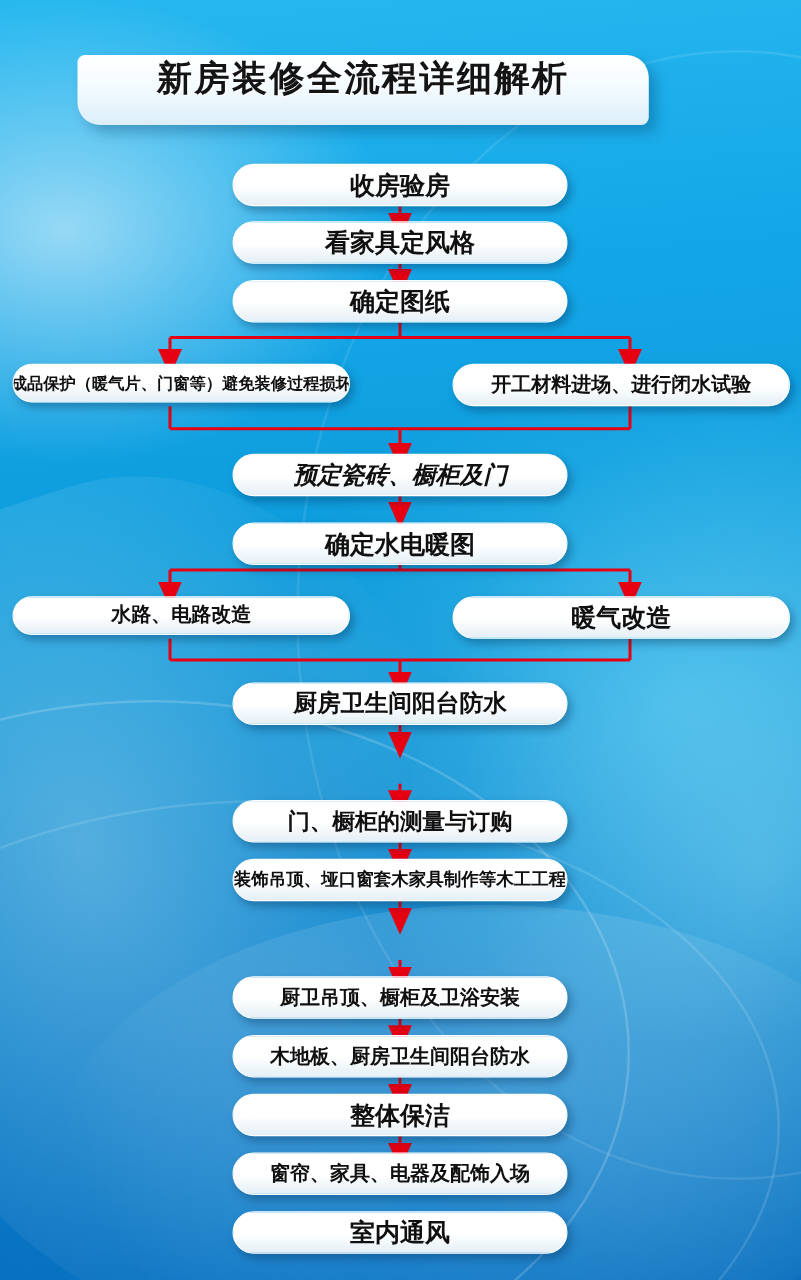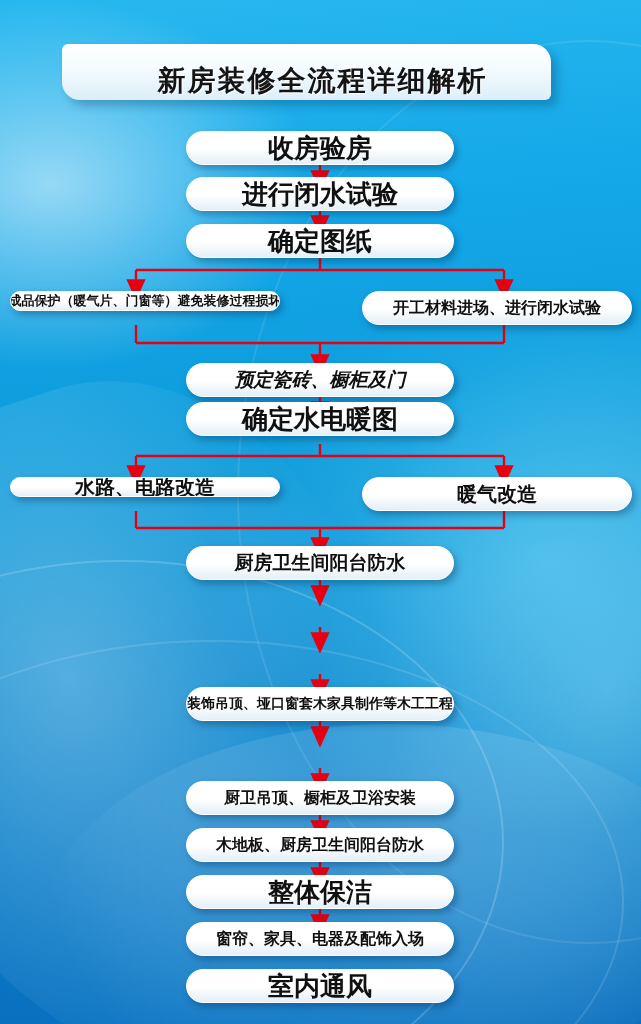--- a/index.html
+++ b/index.html
@@ -62,23 +62,22 @@
   #title-banner {
     position: absolute;
     left: 62px;
     top: 44px;
     width: 457px;
     height: 56px;
     background: linear-gradient(180deg, #ffffff 0%, #f4fbff 45%, #dceef8 100%);
     border-radius: 6px 18px 6px 18px;
     box-shadow: 6px 6px 10px rgba(0,40,80,0.28);
     display: flex;
-    align-items: flex-end;
+    align-items: flex-start;
     justify-content: center;
-    padding-left: 32px;
   }
   #title-text {
     font-family: "DejaVu Serif", "Liberation Serif", serif;
     font-weight: bold;
     font-size: 28px;
     letter-spacing: 2px;
     color: #141414;
     text-shadow: 1px 1px 0 #ffffff;
     white-space: nowrap;
   }
@@ -106,24 +105,24 @@
     display: flex;
     align-items: center;
     justify-content: center;
     text-align: center;
     font-family: "DejaVu Serif", "Liberation Serif", serif;
     font-weight: bold;
     color: #101010;
     white-space: nowrap;
     overflow: hidden;
   }
-  .node.center { left: 186px; width: 268px; height: 34px; font-size: 26px; }
+  .node.center { left: 186px; width: 268px; height: 34px; font-size: 20px; }
   .node.center.small { font-size: 16px; letter-spacing: 0; }
   .node.center.tiny { font-size: 14px; }
-  .node.leftbox { left: 10px; width: 270px; height: 20px; }
+  .node.leftbox { left: 10px; width: 270px; height: 31px; }
   .node.rightbox { left: 362px; width: 270px; height: 34px; }
   .node .lbl { display: block; padding: 0 6px; }
 </style>
 </head>
 <body>
 
 <div id="poster">
   <div class="swoosh sw1"></div>
   <div class="swoosh sw2"></div>
   <div class="swoosh sw3"></div>
@@ -179,50 +178,53 @@
         <line x1="320" y1="697" x2="320" y2="713" marker-end="url(#ah)"></line>
         <line x1="320" y1="744" x2="320" y2="760" marker-end="url(#ah)"></line>
         <line x1="320" y1="791" x2="320" y2="807" marker-end="url(#ah)"></line>
       </g>
     </svg>
 
     <div class="node center" style="top:13px;">
       <span class="lbl">收房验房</span>
     </div>
     <div class="node center" style="top:59px;">
-      <span class="lbl">进行闭水试验</span>
+      <span class="lbl">看家具定风格</span>
     </div>
     <div class="node center" style="top:106px;">
       <span class="lbl">确定图纸</span>
     </div>
 
     <div class="node leftbox" style="top:173px;font-size:13px;">
       <span class="lbl">成品保护（暖气片、门窗等）避免装修过程损坏</span>
     </div>
     <div class="node rightbox" style="top:173px;font-size:16px;">
       <span class="lbl">开工材料进场、进行闭水试验</span>
     </div>
 
     <div class="node center" style="top:245px;font-size:19px;font-style:italic;">
       <span class="lbl">预定瓷砖、橱柜及门</span>
     </div>
-    <div class="node center" style="top:284px;">
+    <div class="node center" style="top:300px;">
       <span class="lbl">确定水电暖图</span>
     </div>
 
-    <div class="node leftbox" style="top:359px;font-size:20px;">
+    <div class="node leftbox" style="top:359px;font-size:16px;">
       <span class="lbl">水路、电路改造</span>
     </div>
     <div class="node center" style="top:428px;font-size:19px;">
       <span class="lbl">厨房卫生间阳台防水</span>
     </div>
 
     <div class="node rightbox" style="top:359px;font-size:20px;">
       <span class="lbl">暖气改造</span>
     </div>
+    <div class="node center" style="top:522px;font-size:18px;">
+      <span class="lbl">门、橱柜的测量与订购</span>
+    </div>
     <div class="node center tiny" style="top:569px;align-items:center;">
       <span class="lbl">装饰吊顶、垭口窗套木家具制作等木工工程</span>
     </div>
     <div class="node center small" style="top:663px;">
       <span class="lbl">厨卫吊顶、橱柜及卫浴安装</span>
     </div>
     <div class="node center small" style="top:710px;">
       <span class="lbl">木地板、厨房卫生间阳台防水</span>
     </div>
     <div class="node center small" style="top:804px;">

